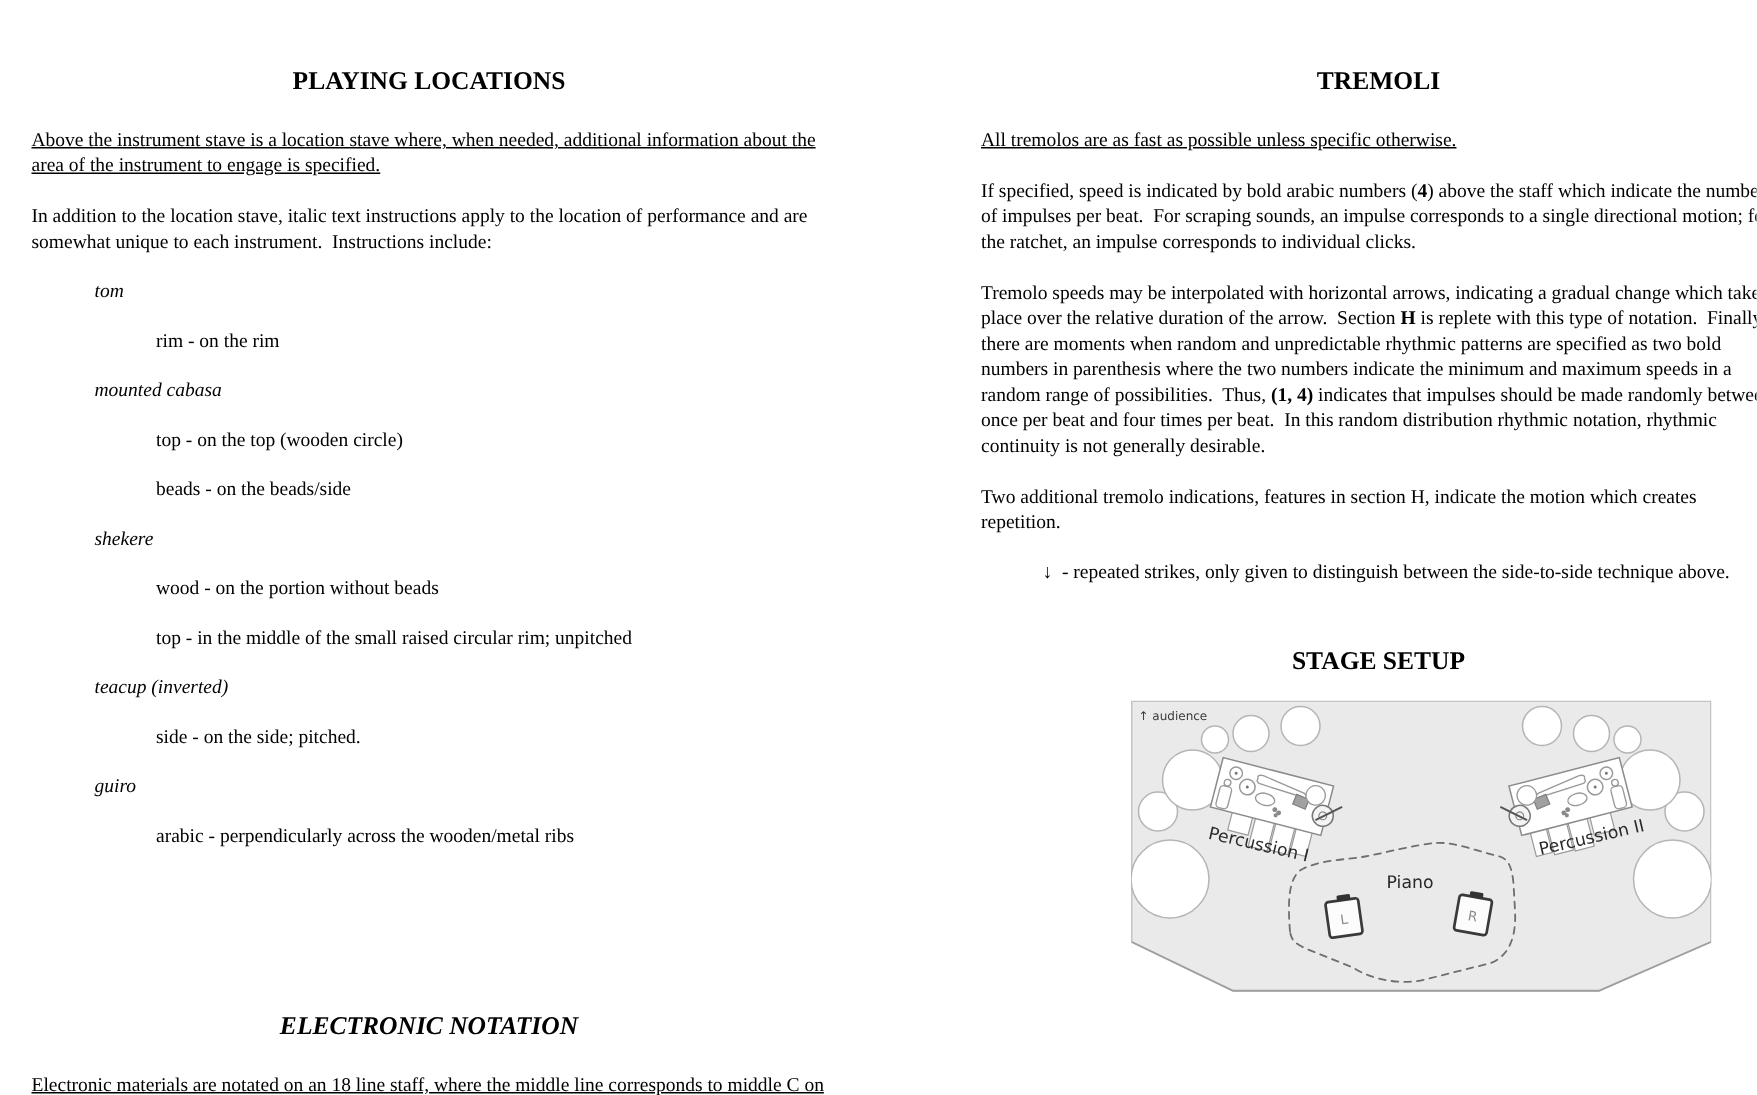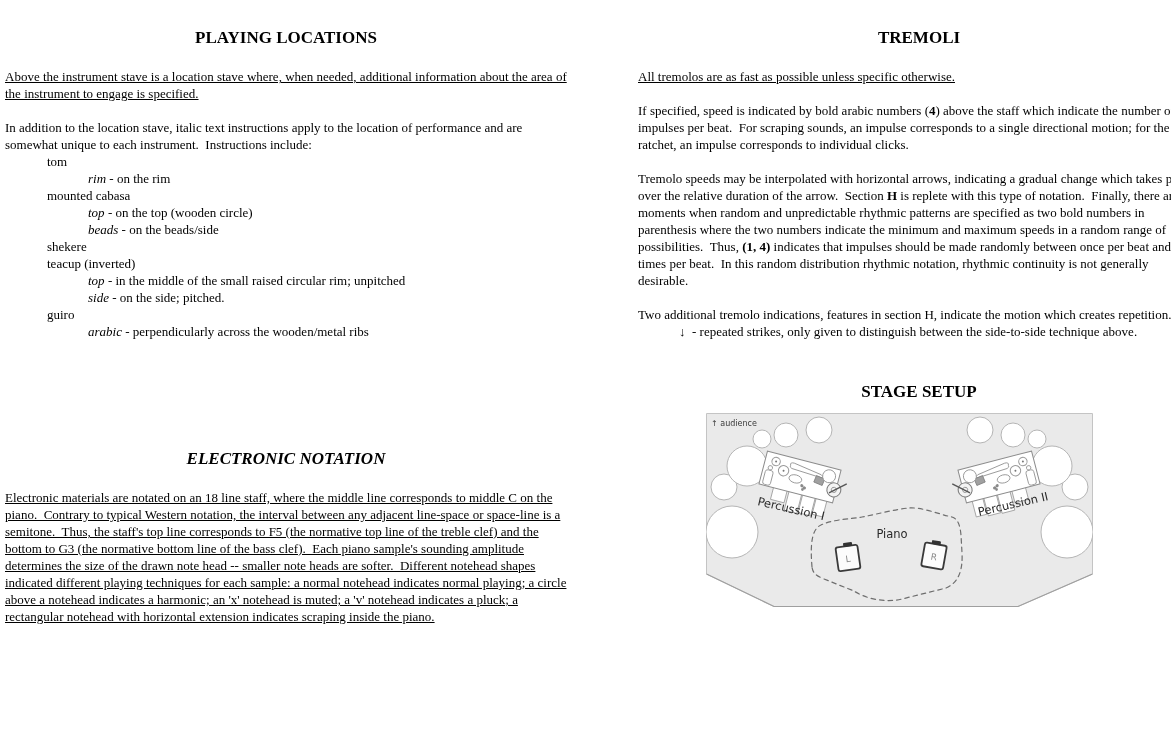--- a/index.html
+++ b/index.html
@@ -7,55 +7,56 @@
     width:1171px; height:730px; position:relative; overflow:hidden;
     background:#ffffff; color:#000;
     font-family:"Liberation Serif", serif;
   }
   .col {
     position:absolute; top:0; padding-top:28px;
     font-size:13px; line-height:17px;
   }
   .col-left  { left:5px;   width:562px; }
   .col-right { left:638px; width:562px; }
-  .blk { margin:0; }
+  .blk { margin:16px; }
   .blk.heading {
     text-align:center; font-weight:700;
     font-size:17px; line-height:20px;
   }
   .blk.para { margin-top:17px; }
   .heading + .para { margin-top:20px;text-decoration:underline; }
   .blk.list-line { margin-top:0; }
-  .indent-1 { padding-left:42px; }
+  .indent-1 { padding-left:42px;font-style:italic; }
   .indent-2 { padding-left:83px; }
   .h-electronic { margin-top:109px;font-style:italic; }
   .h-stage { margin-top:42px; }
   .tight { margin-top:0 !important; }
   .findent  { text-indent:36px; }
   .findent2 { text-indent:41px; }
   .b { font-weight:700; }
-  .i { font-style:italic; }
-  .diagram-wrap { margin:11px 0 0 68px; width:371px; height:197px; }
+  .i { }
+  .diagram-wrap { margin:11px 0 0 116px; width:371px; height:197px; }
   .diagram-wrap svg text { font-family:"DejaVu Sans", sans-serif; }
 </style>
 </head>
 <body>
 
 <div class="col col-left">
     <div class="blk heading"><span>PLAYING LOCATIONS</span></div>
     <div class="blk para"><span>Above the instrument stave is a location stave where, when needed, additional information about the area of the instrument to engage is specified.</span></div>
     <div class="blk para"><span>In addition to the location stave, italic text instructions apply to the location of performance and are somewhat unique to each instrument.&nbsp; Instructions include:</span></div>
     <div class="blk list-line indent-1"><span>tom</span></div>
     <div class="blk list-line indent-2"><span class="i">rim</span><span> - on the rim</span></div>
     <div class="blk list-line indent-1"><span>mounted cabasa</span></div>
     <div class="blk list-line indent-2"><span class="i">top</span><span> - on the top (wooden circle)</span></div>
     <div class="blk list-line indent-2"><span class="i">beads</span><span> - on the beads/side</span></div>
     <div class="blk list-line indent-1"><span>shekere</span></div>
+    <div class="blk list-line indent-2"><span class="i">wood</span><span> - on the portion without beads</span></div>
+    <div class="blk list-line indent-2"><span class="i">top</span><span> - in the middle of the small raised circular rim; unpitched</span></div>
     <div class="blk list-line indent-1"><span>teacup (inverted)</span></div>
-    <div class="blk list-line indent-2"><span class="i">top</span><span> - in the middle of the small raised circular rim; unpitched</span></div>
     <div class="blk list-line indent-2"><span class="i">side</span><span> - on the side; pitched.</span></div>
     <div class="blk list-line indent-1"><span>guiro</span></div>
     <div class="blk list-line indent-2"><span class="i">arabic</span><span> - perpendicularly across the wooden/metal ribs</span></div>
     <div class="blk heading h-electronic"><span>ELECTRONIC NOTATION</span></div>
     <div class="blk para"><span>Electronic materials are notated on an 18 line staff, where the middle line corresponds to middle C on the piano.&nbsp; Contrary to typical Western notation, the interval between any adjacent line-space or space-line is a semitone.&nbsp; Thus, the staff's top line corresponds to F5 (the normative top line of the treble clef) and the bottom to G3 (the normative bottom line of the bass clef).&nbsp; Each piano sample's sounding amplitude determines the size of the drawn note head -- smaller note heads are softer.&nbsp; Different notehead shapes indicated different playing techniques for each sample: a normal notehead indicates normal playing; a circle above a notehead indicates a harmonic; an 'x' notehead is muted; a 'v' notehead indicates a pluck; a rectangular notehead with horizontal extension indicates scraping inside the piano.</span></div>
   </div>
 
 <div class="col col-right">
   <div>
       <div class="blk heading"><span>TREMOLI</span></div>

